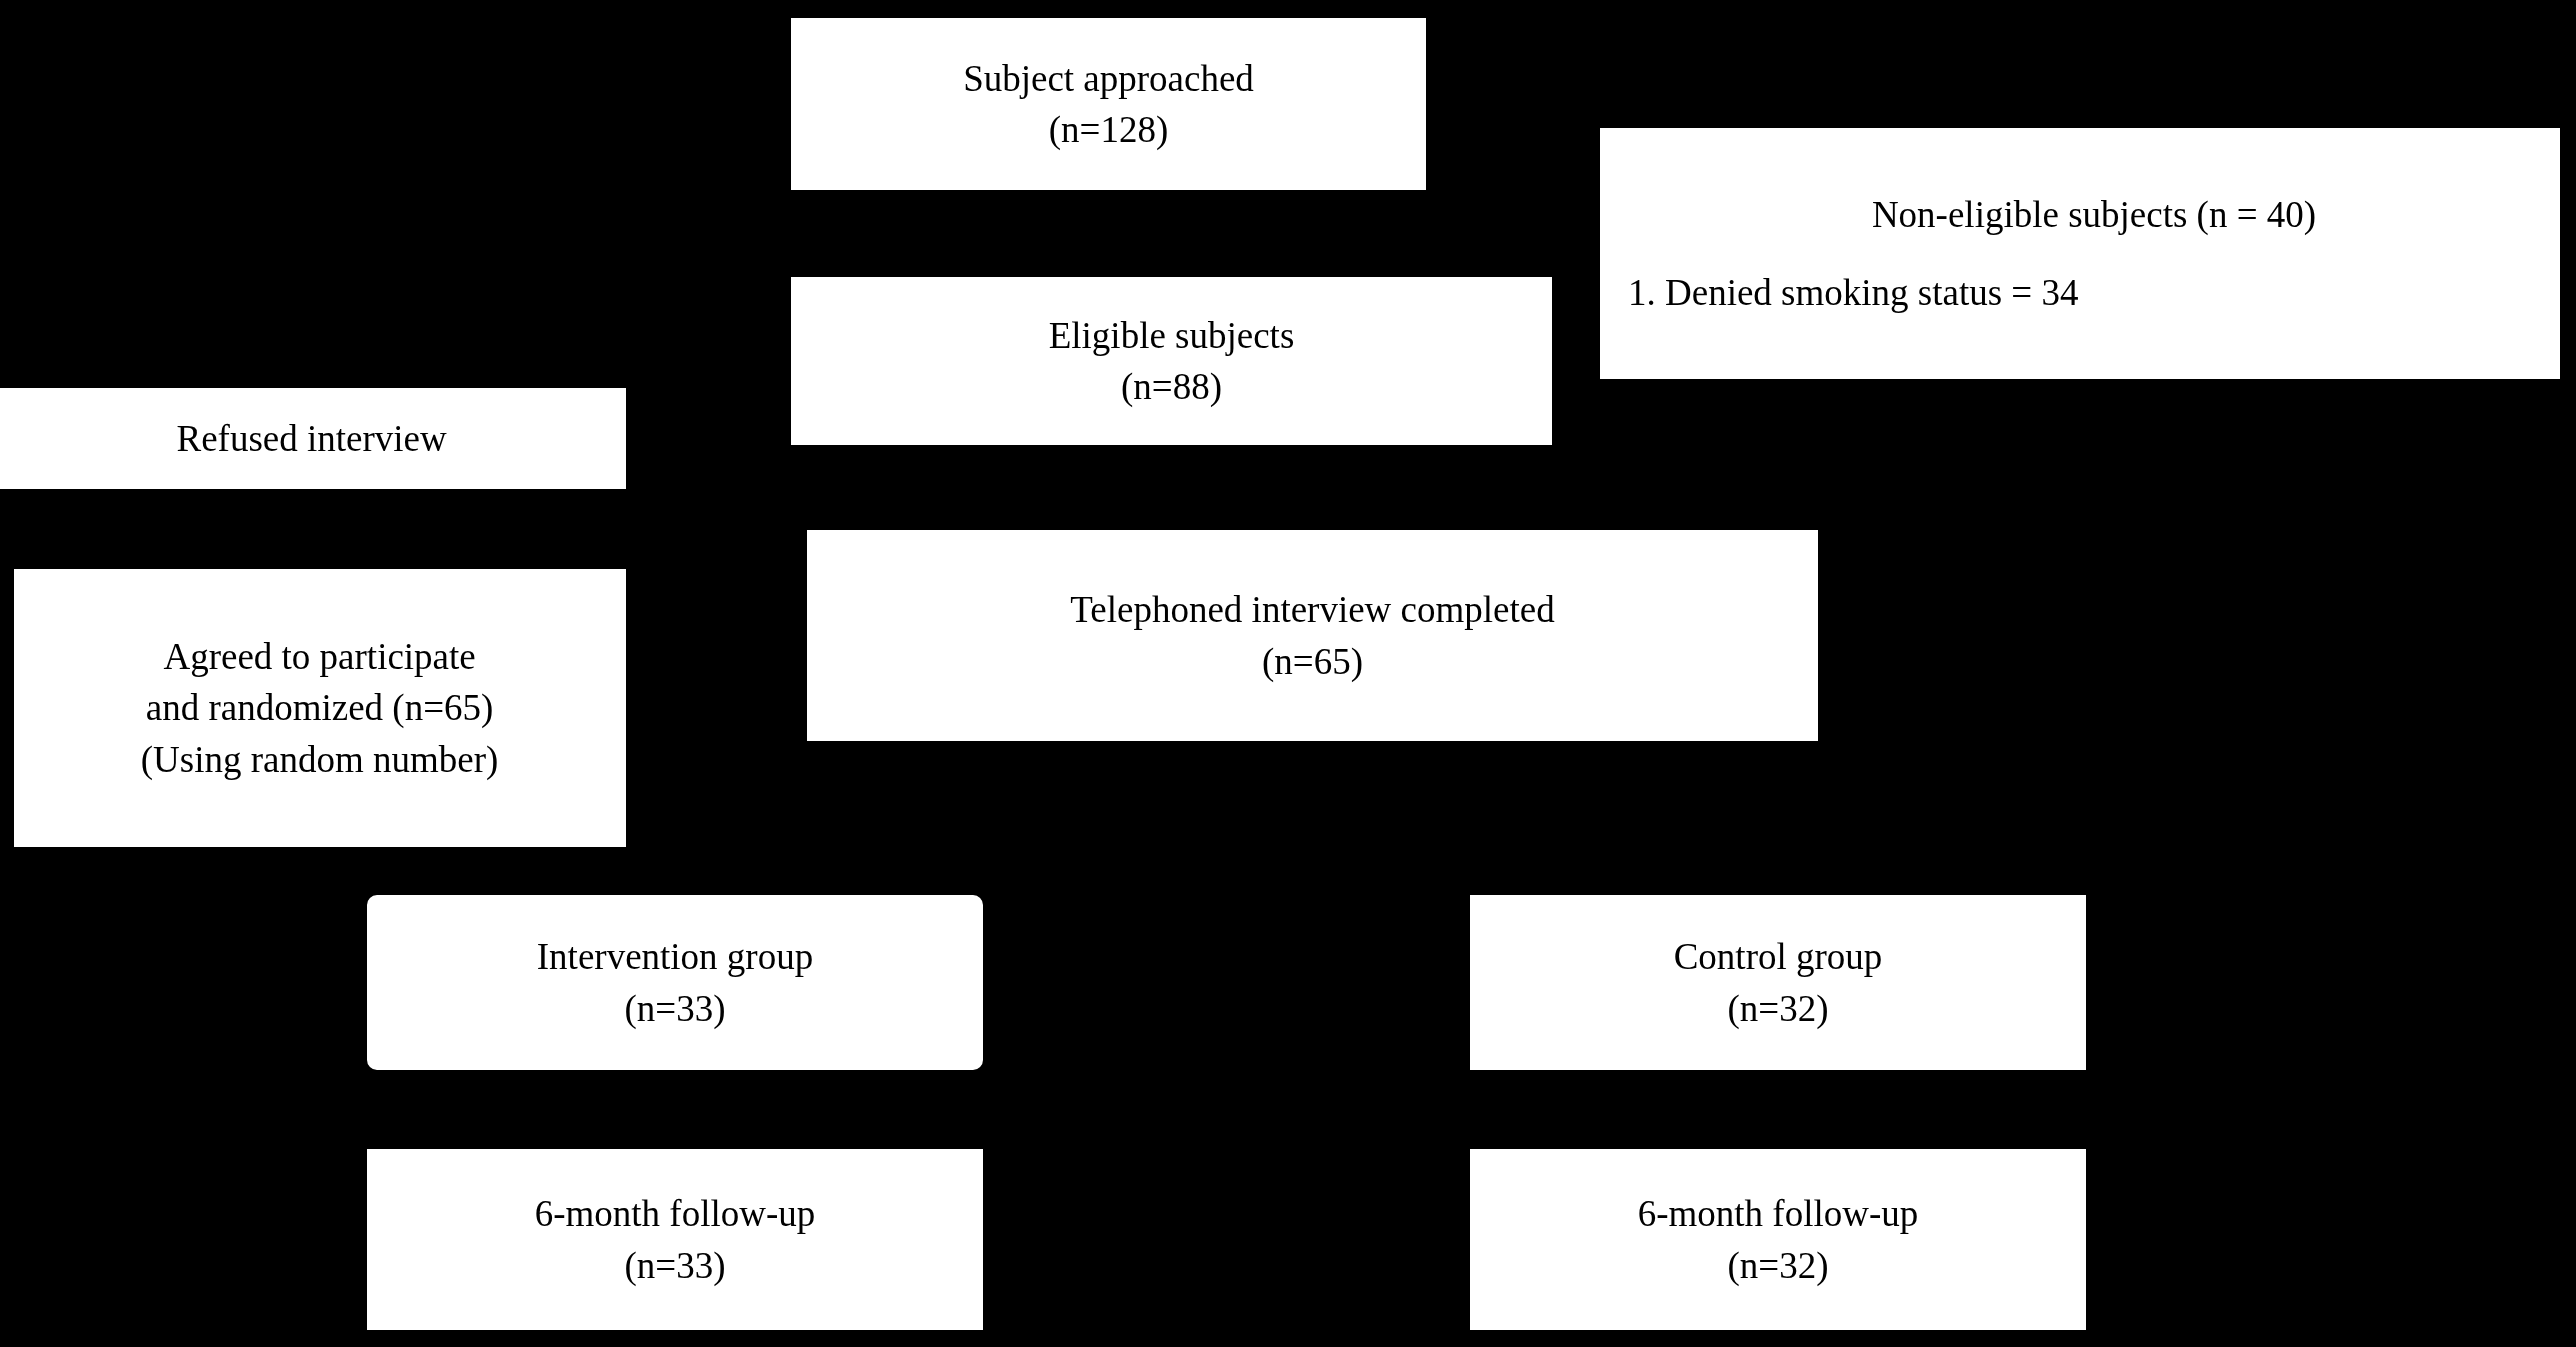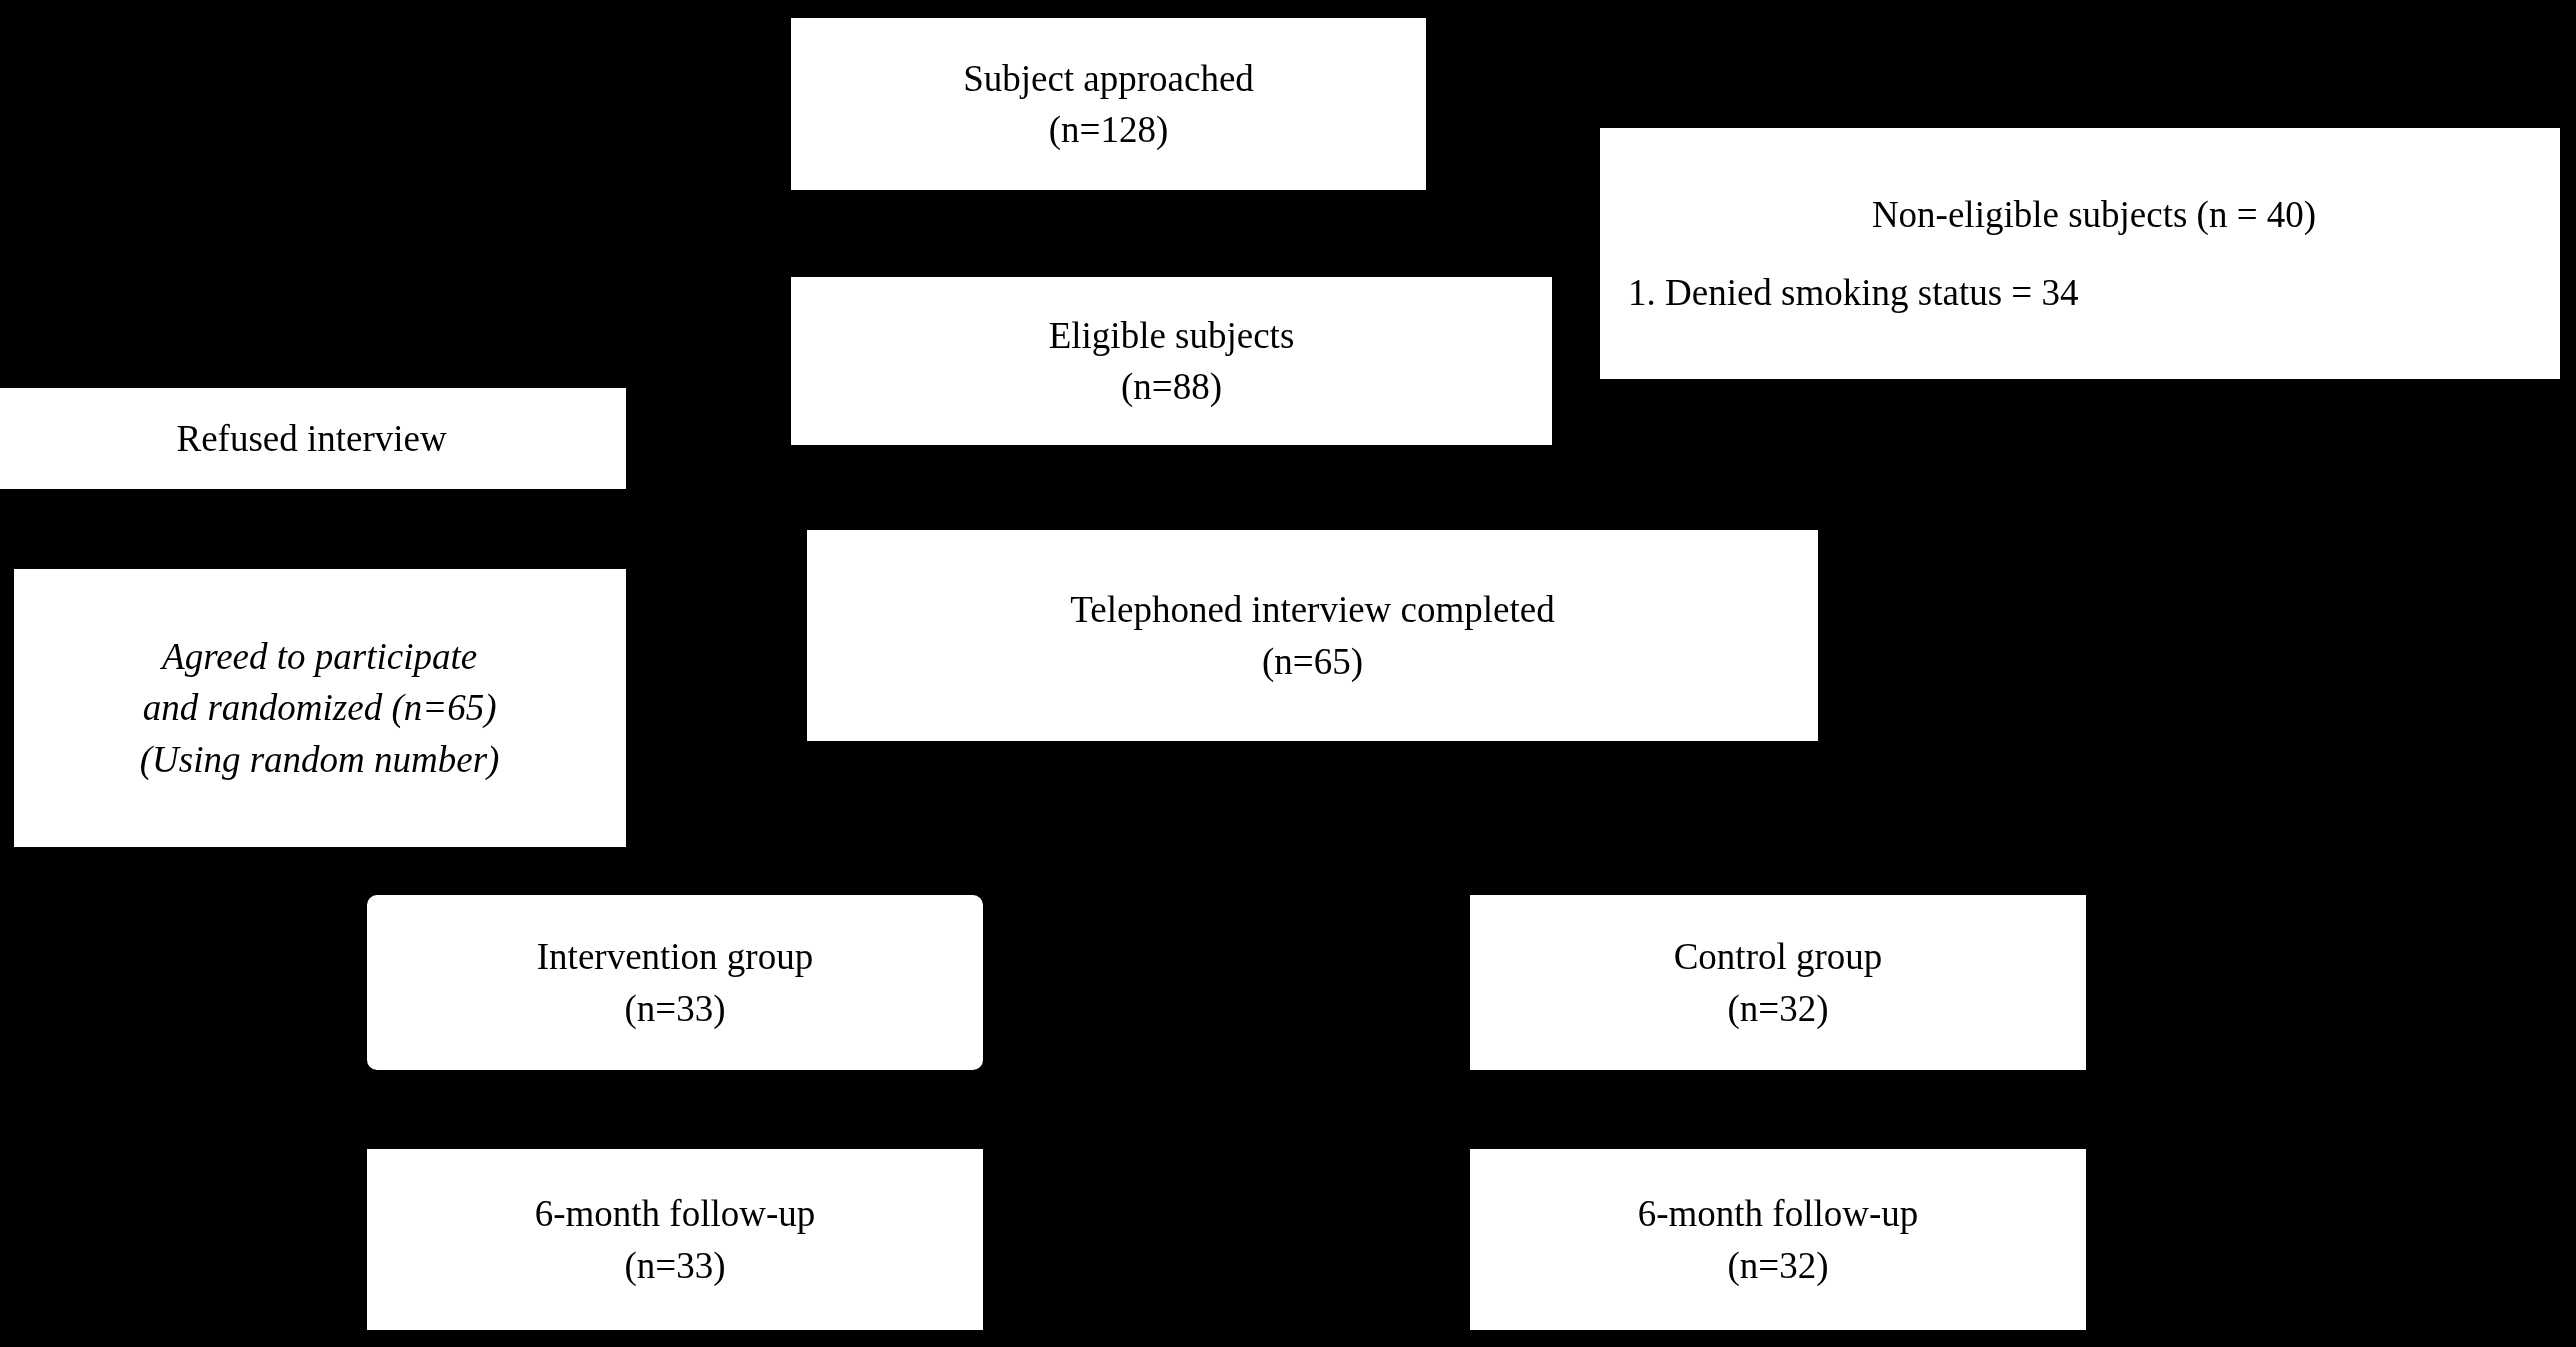--- a/index.html
+++ b/index.html
@@ -85,21 +85,21 @@
 
   <div class="box" style="left:-6.4px; top:384px; width:636px; height:109px;">
     <span class="line">Refused interview</span>
   </div>
 
   <div class="box" style="left:803px; top:526px; width:1019px; height:219px;">
     <span class="line">Telephoned interview completed</span>
     <span class="line">(n=65)</span>
   </div>
 
-  <div class="box" style="left:9.6px; top:565px; width:620px; height:286px;font-style:italic;">
+  <div class="box" style="left:9.6px; top:565px; width:620px; height:286px;">
     <span class="line">Agreed to participate</span>
     <span class="line">and randomized (n=65)</span>
     <span class="line">(Using random number)</span>
   </div>
 
   <div class="box" style="left:363px; top:891px; width:624px; height:183px;border-radius:14px;">
     <span class="line">Intervention group</span>
     <span class="line">(n=33)</span>
   </div>
 

